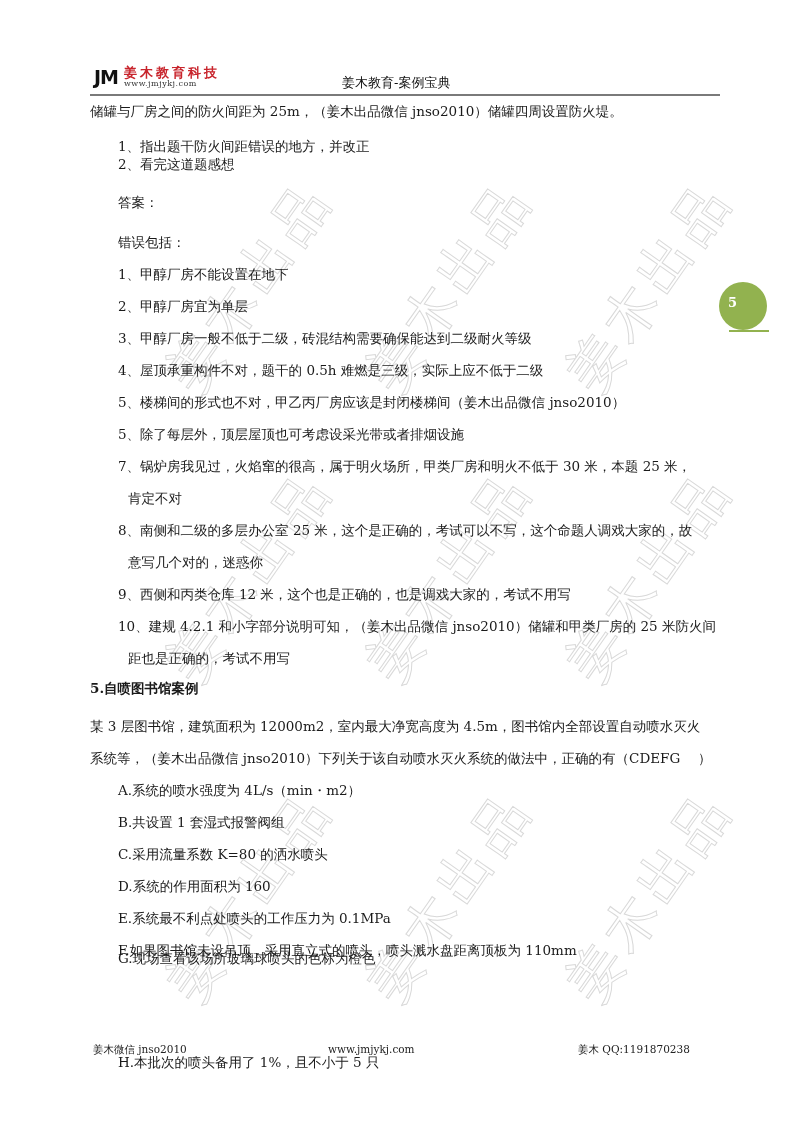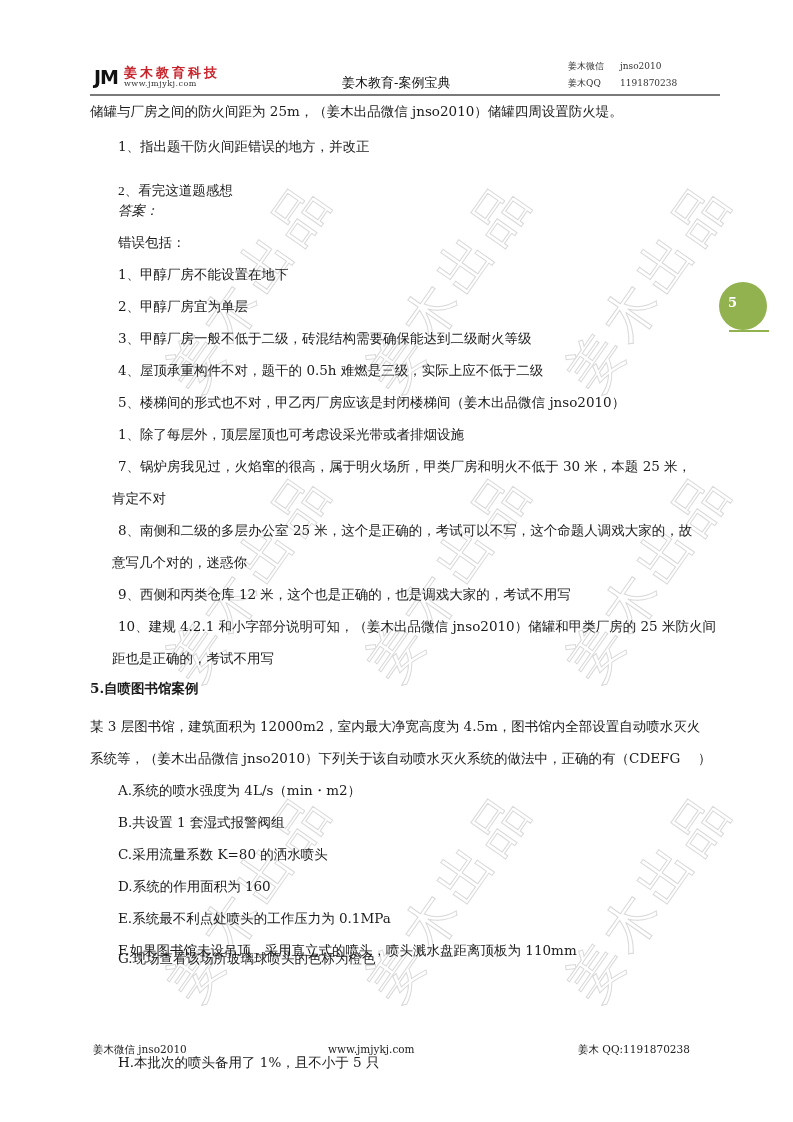--- a/index.html
+++ b/index.html
@@ -19,21 +19,21 @@
 
   .badge { position:absolute; left:719px; top:282px; width:48px; height:48px; border-radius:50%; background:#92b24f; }
   .badge span { position:absolute; left:9px; top:13px; color:#fff; font-weight:bold; font-size:13px; }
   .badge-line { position:absolute; left:729px; top:330px; width:40px; height:2px; background:#92b24f; }
 
   .watermark { position:absolute; font-size:54px; color:transparent; -webkit-text-stroke:1px #d9d9d9; transform:rotate(-55deg); white-space:nowrap; font-family:"DejaVu Serif",serif; pointer-events:none; letter-spacing:6px; }
 
   .content { position:absolute; left:90px; top:0; width:630px; font-size:13.5px; }
   .line { position:absolute; white-space:nowrap; }
   .ind { left:28px; }
-  .ind2 { left:22px; }
+  .ind2 { left:38px; }
   .heading { font-weight:bold; }
 
   .footer { position:absolute; top:1043px; font-size:10.5px; color:#222; }
 </style>
 </head>
 <body>
 
 <div class="watermark" style="left:130px;top:250px;">姜木出品</div>
 <div class="watermark" style="left:330px;top:250px;">姜木出品</div>
 <div class="watermark" style="left:530px;top:250px;">姜木出品</div>
@@ -46,50 +46,40 @@
 
 <div class="header">
   <div class="logo">
     <span class="logo-jm">JM</span>
     <span class="logo-text">
       <span class="logo-cn">姜木教育科技</span>
       <span class="logo-url">www.jmjykj.com</span>
     </span>
   </div>
   <div class="header-title">姜木教育-案例宝典</div>
-  <div class="header-contact">
-    <div class="row">
-        <span class="k">姜木微信</span>
-        <span>jnso2010</span>
-      </div>
-    <div class="row">
-        <span class="k">姜木QQ</span>
-        <span>1191870238</span>
-      </div>
-  </div>
 </div>
 <div class="header-rule"></div>
 
 <div class="badge">
     <span>5</span>
   </div>
 <div class="badge-line"></div>
 
 <div class="content">
   <div class="line" style="top:103px;left:0;">储罐与厂房之间的防火间距为 25m，（姜木出品微信 jnso2010）储罐四周设置防火堤。</div>
   <div class="line ind" style="top:138px;">1、指出题干防火间距错误的地方，并改正</div>
-  <div class="line ind" style="top:182px;font-family:Liberation Serif, serif;">2、看完这道题感想</div>
-  <div class="line ind" style="top:202px;font-style:italic;">答案：</div>
+  <div class="line ind" style="top:156px;">2、看完这道题感想</div>
+  <div class="line ind" style="top:194px;">答案：</div>
   <div class="line ind" style="top:234px;">错误包括：</div>
   <div class="line ind" style="top:266px;text-align:right;">1、甲醇厂房不能设置在地下</div>
   <div class="line ind" style="top:298px;">2、甲醇厂房宜为单层</div>
   <div class="line ind" style="top:330px;">3、甲醇厂房一般不低于二级，砖混结构需要确保能达到二级耐火等级</div>
   <div class="line ind" style="top:362px;">4、屋顶承重构件不对，题干的 0.5h 难燃是三级，实际上应不低于二级</div>
   <div class="line ind" style="top:394px;">5、楼梯间的形式也不对，甲乙丙厂房应该是封闭楼梯间（姜木出品微信 jnso2010）</div>
-  <div class="line ind" style="top:426px;">1、除了每层外，顶层屋顶也可考虑设采光带或者排烟设施</div>
+  <div class="line ind" style="top:426px;">5、除了每层外，顶层屋顶也可考虑设采光带或者排烟设施</div>
   <div class="line ind" style="top:458px;">7、锅炉房我见过，火焰窜的很高，属于明火场所，甲类厂房和明火不低于 30 米，本题 25 米，</div>
   <div class="line ind2" style="top:490px;">肯定不对</div>
   <div class="line ind" style="top:522px;">8、南侧和二级的多层办公室 25 米，这个是正确的，考试可以不写，这个命题人调戏大家的，故</div>
   <div class="line ind2" style="top:554px;">意写几个对的，迷惑你</div>
   <div class="line ind" style="top:586px;">9、西侧和丙类仓库 12 米，这个也是正确的，也是调戏大家的，考试不用写</div>
   <div class="line ind" style="top:618px;">10、建规 4.2.1 和小字部分说明可知，（姜木出品微信 jnso2010）储罐和甲类厂房的 25 米防火间</div>
   <div class="line ind2" style="top:650px;">距也是正确的，考试不用写</div>
 
   <div class="line heading" style="top:680px;left:0;">5.自喷图书馆案例</div>
   <div class="line" style="top:718px;left:0;">某 3 层图书馆，建筑面积为 12000m2，室内最大净宽高度为 4.5m，图书馆内全部设置自动喷水灭火</div>

